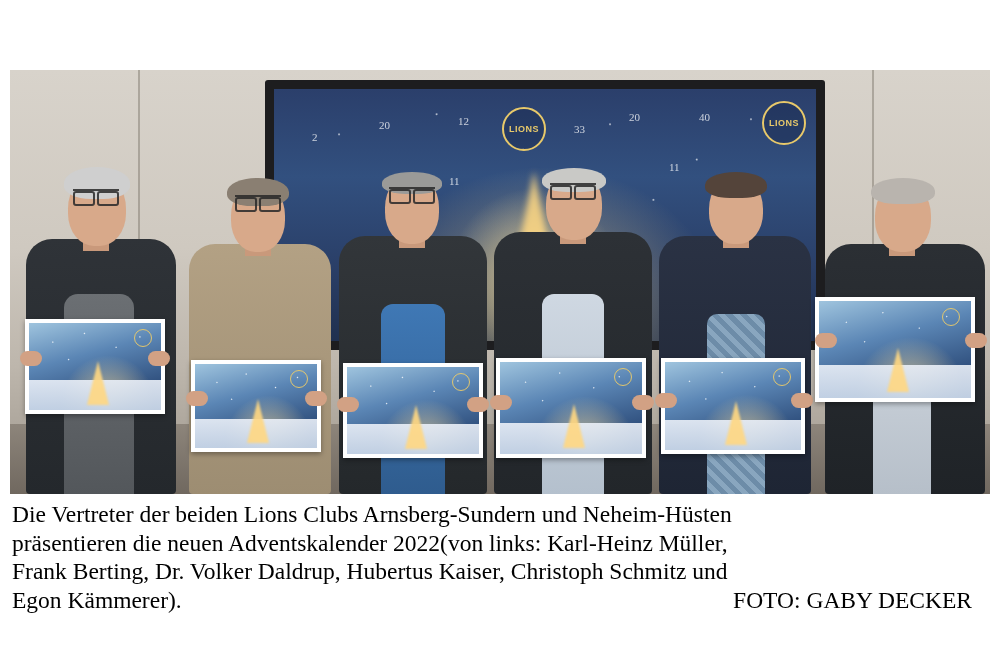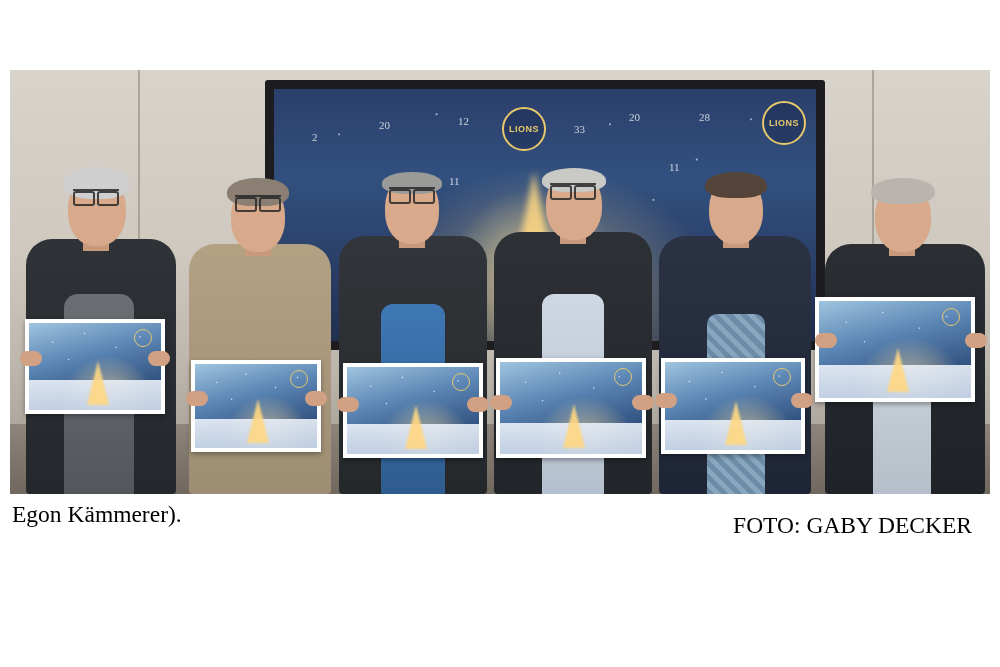--- a/index.html
+++ b/index.html
@@ -224,24 +224,24 @@
     width: 960px;
     font-family: "Liberation Serif", serif;
     font-size: 23.5px;
     line-height: 28.5px;
     color: #000;
   }
   .caption p { margin: 0; }
   .credit-line {
     display: flex;
     justify-content: space-between;
-    align-items: flex-start;
+    align-items: center;
   }
   .credit-line .last-text { white-space: nowrap; }
-  .credit-line .credit { white-space: nowrap; margin-top: 11px; }
+  .credit-line .credit { white-space: nowrap; }
 </style>
 </head>
 <body>
 
 <div class="page">
 
   <div class="photo-wrap">
     <div class="photo">
 
       <div class="wall-line" style="left:128px;"></div>
@@ -252,21 +252,21 @@
         <div class="stars"></div>
         <div class="tree-glow"></div>
         <div class="tree"></div>
         <div class="doors">
           <span class="door-num" style="left:38px;  top:42px;">2</span>
           <span class="door-num" style="left:105px; top:30px;">20</span>
           <span class="door-num" style="left:184px; top:26px;">12</span>
           <span class="door-num" style="left:175px; top:86px;">11</span>
           <span class="door-num" style="left:300px; top:34px;">33</span>
           <span class="door-num" style="left:355px; top:22px;">20</span>
-          <span class="door-num" style="left:425px; top:22px;">28</span>
+          <span class="door-num" style="left:425px; top:22px;">40</span>
           <span class="door-num" style="left:395px; top:72px;">11</span>
         </div>
         <div class="lions-logo" style="left:228px; top:18px;">LIONS</div>
         <div class="lions-logo" style="left:488px; top:12px;">LIONS</div>
       </div>
 
       <div class="person" style="left:10px; width:160px; height:424px;">
         <div class="body" style="left:6px; width:150px; height:255px; background:linear-gradient(180deg,#2f3338 0%,#24282c 100%);"></div>
         <div class="body" style="left:44px; width:70px; height:200px; border-radius:14px 14px 0 0; background:linear-gradient(180deg,#6b6f73 0%,#53575b 100%);"></div>
         <div class="neck" style="left:63px; bottom:243px;"></div>
@@ -362,19 +362,22 @@
           <div class="p-seal"></div>
         </div>
         <div class="hand" style="left:0px; bottom:146px;"></div>
         <div class="hand" style="left:150px; bottom:146px;"></div>
       </div>
 
     </div>
   </div>
 
   <div class="caption">
+    <p>Die Vertreter der beiden Lions Clubs Arnsberg-Sundern und Neheim-Hüsten</p>
+    <p>präsentieren die neuen Adventskalender 2022(von links: Karl-Heinz Müller,</p>
+    <p>Frank Berting, Dr. Volker Daldrup, Hubertus Kaiser, Christoph Schmitz und</p>
     <div class="credit-line">
       <span class="last-text">Egon Kämmerer).</span>
       <span class="credit">FOTO: GABY DECKER</span>
     </div>
   </div>
 
 </div>
 
 </body></html>

